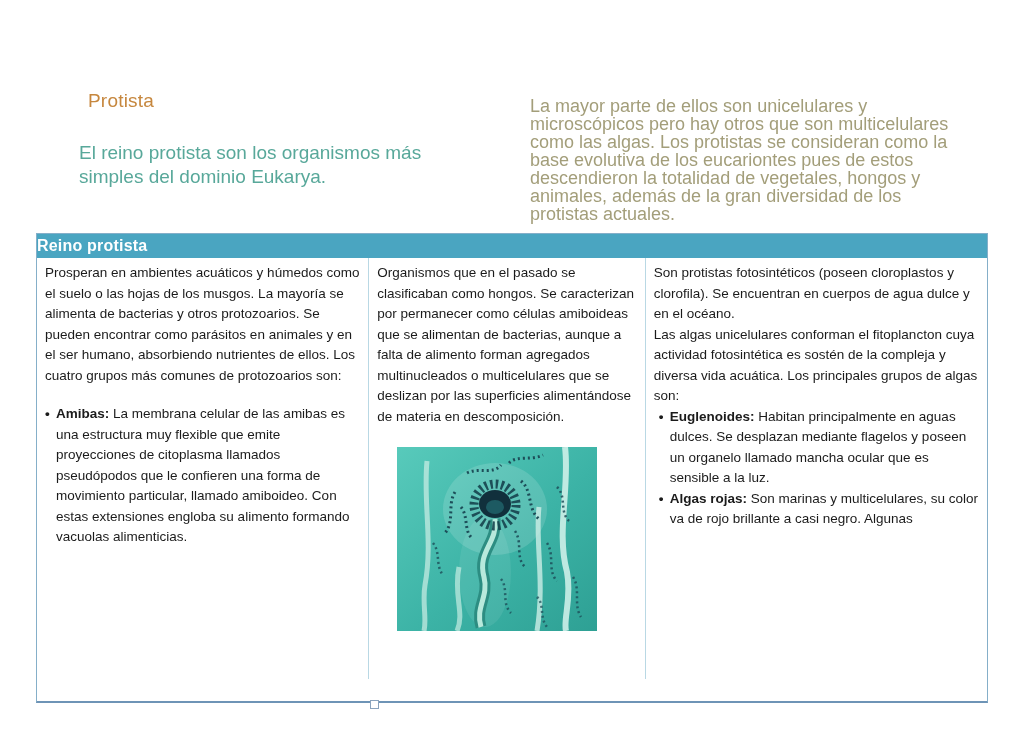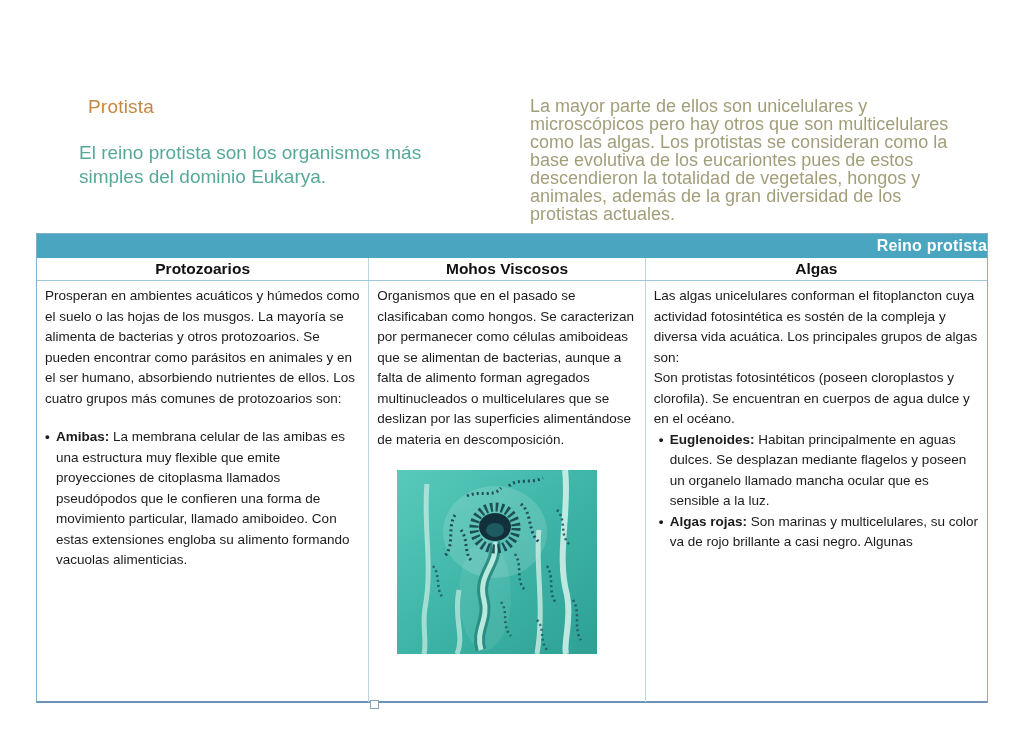--- a/index.html
+++ b/index.html
@@ -3,40 +3,40 @@
 <meta charset="utf-8">
 <style>
   html,body{margin:0;padding:0;}
   body{
     width:1024px;height:748px;position:relative;overflow:hidden;
     background:#ffffff;font-family:"Liberation Sans",sans-serif;
     -webkit-font-smoothing:antialiased;
   }
   
   .slide-title{
-    position:absolute;left:88px;top:96px;
+    position:absolute;left:88px;top:90px;
     font-size:19px;color:#c6873e;letter-spacing:.2px;
   }
   .slide-subtitle{
     position:absolute;left:79px;top:141px;width:385px;
     font-size:19px;line-height:24px;color:#58a89a;
   }
   .intro-right{
     position:absolute;left:530px;top:97px;width:428px;
     font-size:18px;line-height:18px;color:#a39e7a;
   }
   
   .table-wrap{
     position:absolute;left:36px;top:233px;width:952px;height:470px;
     border:1px solid #85afc9;border-bottom:2px solid #6e94b6;
     box-sizing:border-box;background:#fff;
   }
   .t-title{
     height:24px;line-height:24px;background:#4aa5c1;color:#ffffff;
-    font-weight:bold;font-size:16px;text-align:right;letter-spacing:.2px;
+    font-weight:bold;font-size:16px;text-align:left;letter-spacing:.2px;
   }
   .t-heads{display:flex;height:23px;border-bottom:1px solid #9fc8d8;box-sizing:border-box;}
   .t-head{
     font-weight:bold;font-size:15.5px;color:#111;text-align:center;
     line-height:22px;box-sizing:border-box;
   }
   .t-body{display:flex;height:421px;}
   .t-cell{
     box-sizing:border-box;padding:5px 8px 0 8px;overflow:hidden;
     font-size:13.5px;line-height:20.5px;color:#1b1b1b;
@@ -62,25 +62,20 @@
 <div class="slide-title">Protista</div>
 
 <div class="slide-subtitle">El reino protista son los organismos más simples del dominio Eukarya.</div>
 
 <div class="intro-right">La mayor parte de ellos son unicelulares y microscópicos pero hay otros que son multicelulares como las algas. Los protistas se consideran como la base evolutiva de los eucariontes pues de estos descendieron la totalidad de vegetales, hongos y animales, además de la gran diversidad de los protistas actuales.</div>
 
 <div class="table-wrap">
 
   <div class="t-title">Reino protista</div>
 
-  <div class="t-heads">
-    <div class="t-head c1">Protozoarios</div>
-    <div class="t-head c2">Mohos Viscosos</div>
-    <div class="t-head c3">Algas</div>
-  </div>
 
   <div class="t-body">
 
     <div class="t-cell c1">
       <div>Prosperan en ambientes acuáticos y húmedos como el suelo o las hojas de los musgos. La mayoría se alimenta de bacterias y otros protozoarios. Se pueden encontrar como parásitos en animales y en el ser humano, absorbiendo nutrientes de ellos. Los cuatro grupos más comunes de protozoarios son:</div>
       <div class="bullets">
         <div class="bullet">
           <span class="term">Amibas:</span>
           <span>La membrana celular de las amibas es una estructura muy flexible que emite proyecciones de citoplasma llamados pseudópodos que le confieren una forma de movimiento particular, llamado amiboideo. Con estas extensiones engloba su alimento formando vacuolas alimenticias.</span>
         </div>
@@ -123,22 +118,22 @@
         <path d="M150,96 C158,108 150,124 160,134" fill="none" stroke="#1d4e59" stroke-width="2.5" stroke-dasharray="2 3" opacity="0.85"></path>
         <path d="M160,40 C170,50 162,64 172,74" fill="none" stroke="#1d4e59" stroke-width="2.5" stroke-dasharray="2 3" opacity="0.85"></path>
         <path d="M36,96 C44,106 38,118 46,128" fill="none" stroke="#1d4e59" stroke-width="2.5" stroke-dasharray="2 3" opacity="0.8"></path>
         <path d="M104,132 C112,142 104,156 114,166" fill="none" stroke="#1d4e59" stroke-width="2.5" stroke-dasharray="2 3" opacity="0.8"></path>
         <path d="M176,130 C184,142 176,158 184,170" fill="none" stroke="#1d4e59" stroke-width="2.5" stroke-dasharray="2 3" opacity="0.8"></path>
         <path d="M140,150 C148,158 142,170 150,180" fill="none" stroke="#1d4e59" stroke-width="2.5" stroke-dasharray="2 3" opacity="0.75"></path>
       </svg>
     </div>
 
     <div class="t-cell c3">
+      <div>Son protistas fotosintéticos (poseen cloroplastos y clorofila). Se encuentran en cuerpos de agua dulce y en el océano.</div>
       <div>Las algas unicelulares conforman el fitoplancton cuya actividad fotosintética es sostén de la compleja y diversa vida acuática. Los principales grupos de algas son:</div>
-      <div>Son protistas fotosintéticos (poseen cloroplastos y clorofila). Se encuentran en cuerpos de agua dulce y en el océano.</div>
       <div class="bullets tight">
         <div class="bullet">
           <span class="term">Euglenoides:</span>
           <span>Habitan principalmente en aguas dulces. Se desplazan mediante flagelos y poseen un organelo llamado mancha ocular que es sensible a la luz.</span>
         </div>
         <div class="bullet">
           <span class="term">Algas rojas:</span>
           <span>Son marinas y multicelulares, su color va de rojo brillante a casi negro. Algunas</span>
         </div>
       </div>

